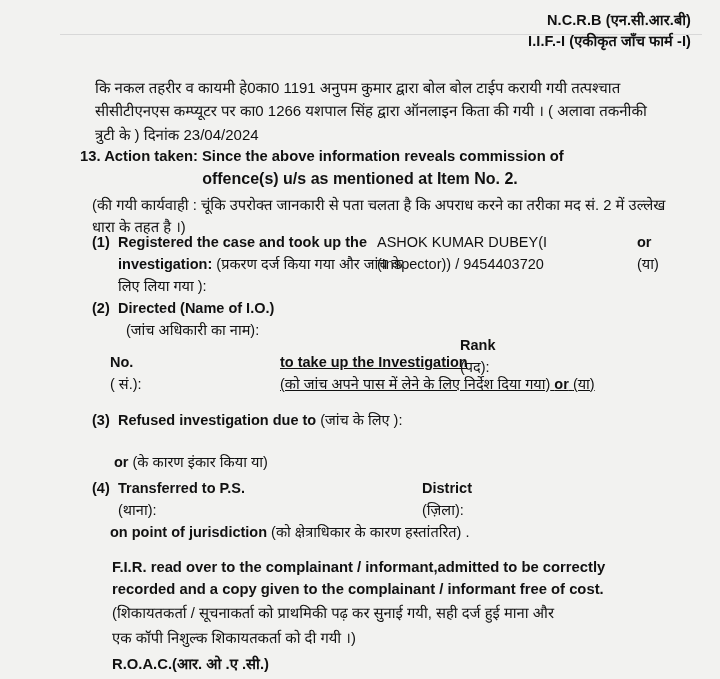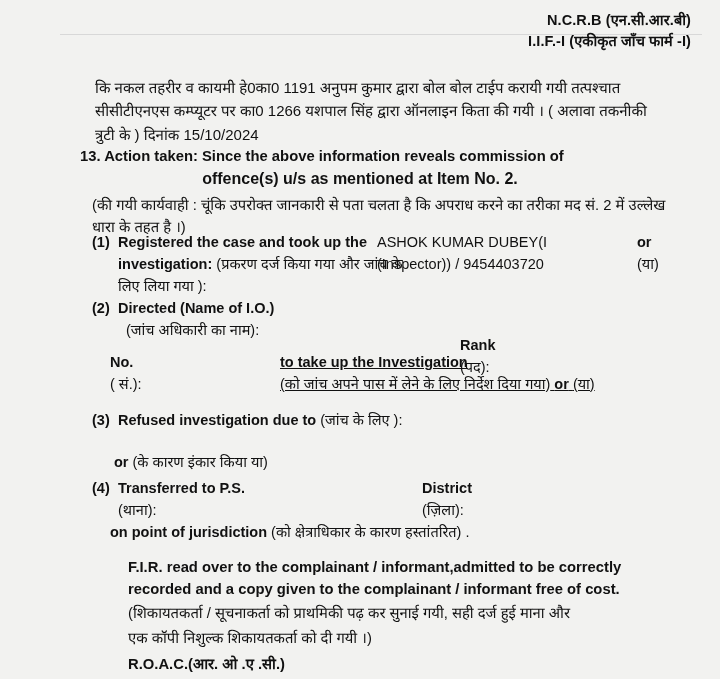--- a/index.html
+++ b/index.html
@@ -170,21 +170,21 @@
     width: 220px;
   }
   .r4 .juris {
     position: absolute;
     left: 18px;
     top: 44px;
     white-space: nowrap;
   }
 
   .closing {
-    left: 128px;
+    left: 112px;
     top: 556px;
     width: 570px;
     font-size: 14.8px;
     line-height: 1.5;
   }
   .closing .en { display: block; font-weight: bold; }
   .closing .hi { display: block; font-weight: normal; margin-top: 2px; }
   .closing .roac { display: block; font-weight: bold; margin-top: 4px; }
 
   .hin { font-weight: normal; }
@@ -194,21 +194,21 @@
 <body>
 
 <div class="page">
 
   <div class="header-rule"></div>
   <div class="header-block">
     <div class="header-line">N.C.R.B (एन.सी.आर.बी)</div>
     <div class="header-line">I.I.F.-I (एकीकृत जाँच फार्म -I)</div>
   </div>
 
-  <div class="para intro">कि नकल तहरीर व कायमी हे0का0 1191 अनुपम कुमार द्वारा बोल बोल टाईप करायी गयी तत्पश्चात सीसीटीएनएस कम्प्यूटर पर का0 1266 यशपाल सिंह द्वारा ऑनलाइन किता की गयी । ( अलावा तकनीकी त्रुटी के ) दिनांक 15/10/2024</div>
+  <div class="para intro">कि नकल तहरीर व कायमी हे0का0 1191 अनुपम कुमार द्वारा बोल बोल टाईप करायी गयी तत्पश्चात सीसीटीएनएस कम्प्यूटर पर का0 1266 यशपाल सिंह द्वारा ऑनलाइन किता की गयी । ( अलावा तकनीकी त्रुटी के ) दिनांक 23/04/2024</div>
 
   <div class="para item13">
     <span class="l1"><span>13.</span> <span>Action taken: Since the above information reveals commission of</span></span>
     <span class="l2">offence(s) u/s as mentioned at Item No. 2.</span>
     <span class="hi">(की गयी कार्यवाही : चूंकि उपरोक्त जानकारी से पता चलता है कि अपराध करने का तरीका मद सं. 2 में उल्लेख धारा के तहत है ।)</span>
   </div>
 
   <div class="row r1">
     <span class="num">(1)</span>
     <span class="lbl leftcol">

